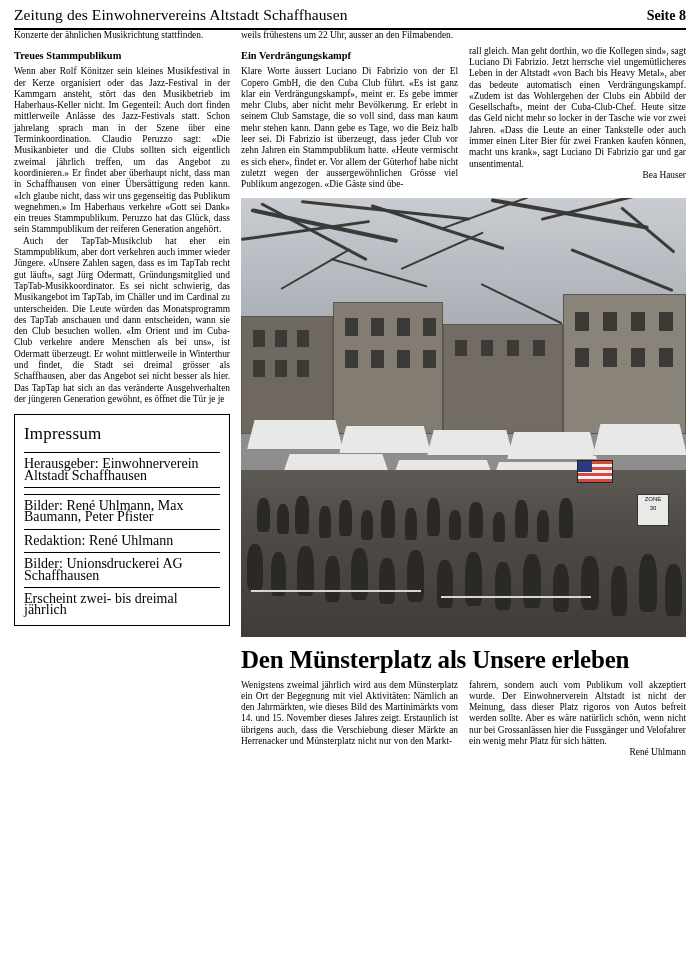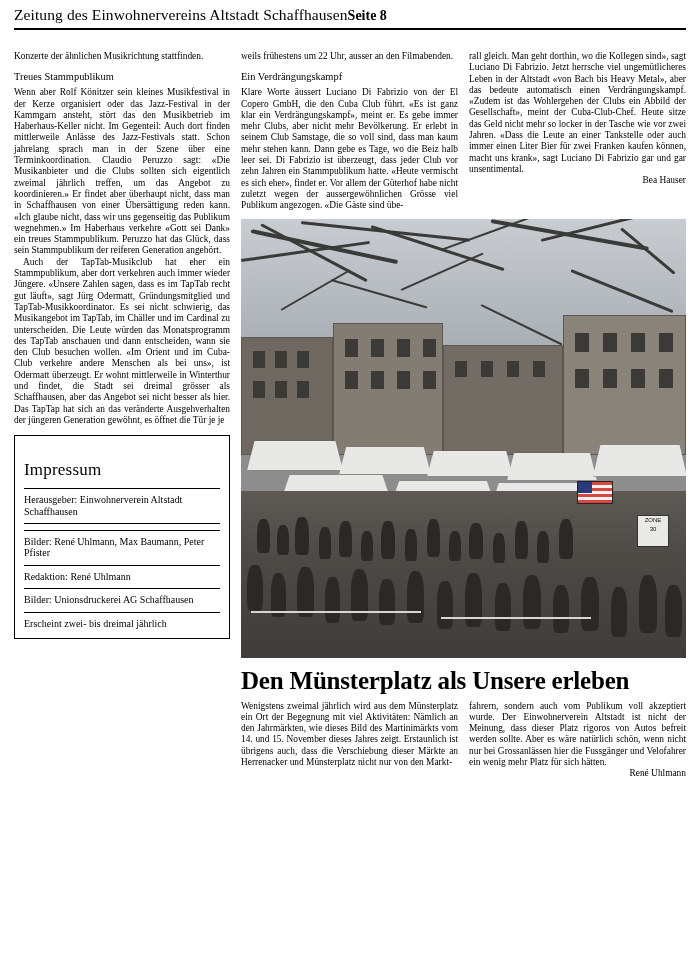--- a/index.html
+++ b/index.html
@@ -19,75 +19,76 @@
     width: 700px;
     height: 961px;
     position: relative;
     box-sizing: border-box;
     padding: 6px 14px 0 14px;
   }
   
   .masthead {
     display: flex;
     align-items: baseline;
+    justify-content: space-between;
     border-bottom: 2px solid #000;
     padding-bottom: 4px;
   }
   .masthead-title {
     font-size: 15.5px;
     letter-spacing: 0.1px;
   }
   .masthead-page {
     font-size: 14px;
     font-weight: bold;
   }
   
   .cols {
     display: flex;
     gap: 11px;
-    margin-top: 21px;
+    margin-top: 0;
   }
   .col {
     width: 217px;
     position: relative;
   }
   p.body {
     font-size: 9.4px;
     line-height: 11.3px;
     text-align: justify;
     margin: 0 0 0 0;
     text-indent: 9px;
     hyphens: auto;
   }
   p.body.first { text-indent: 0; }
   h2.subhead {
     font-size: 10.4px;
-    font-weight: normal;
+    font-weight: bold;
     margin: 9px 0 5px 0;
     text-align: left;
   }
   
   .impressum {
     border: 1.6px solid #000;
     margin-top: 9px;
-    padding: 24px 9px 9px 9px;
+    padding: 9px 9px 9px 9px;
     box-sizing: border-box;
   }
   .impressum h3 {
     font-size: 17px;
     font-weight: normal;
     margin: 0 0 8px 0;
     letter-spacing: 0.2px;
   }
   .impressum .line {
     border-top: 1px solid #000;
     margin: 6px 0 5px 0;
   }
   .impressum p {
-    font-size: 10px;
+    font-size: 14px;
     line-height: 11.4px;
     margin: 0;
     text-align: left;
   }
   
   .photo-wrap {
     margin-top: 7px;
     width: 100%;
   }
   .photo {
@@ -227,21 +228,21 @@
           <span>Unionsdruckerei AG Schaffhausen</span>
         </p>
         <div class="line"></div>
         <p>
           <span>Erscheint zwei- bis dreimal jährlich</span>
         </p>
       </div>
     </div>
 
     <div style="width:445px;">
-      <div style="display:flex; gap:11px;">
+      <div style="display:flex; gap:11px;align-items:flex-end;">
         <div class="col">
           <p class="body first">weils frühestens um 22 Uhr, ausser an den Filmabenden.</p>
           <h2 class="subhead">Ein Verdrängungskampf</h2>
           <p class="body first">Klare Worte äussert Luciano Di Fabrizio von der El Copero GmbH, die den Cuba Club führt. «Es ist ganz klar ein Verdrängungskampf», meint er. Es gebe immer mehr Clubs, aber nicht mehr Bevölkerung. Er erlebt in seinem Club Samstage, die so voll sind, dass man kaum mehr stehen kann. Dann gebe es Tage, wo die Beiz halb leer sei. Di Fabrizio ist überzeugt, dass jeder Club vor zehn Jahren ein Stammpublikum hatte. «Heute vermischt es sich eher», findet er. Vor allem der Güterhof habe nicht zuletzt wegen der aussergewöhnlichen Grösse viel Publikum angezogen. «Die Gäste sind übe-</p>
         </div>
         <div class="col">
           <p class="body first">rall gleich. Man geht dorthin, wo die Kollegen sind», sagt Luciano Di Fabrizio. Jetzt herrsche viel ungemütlicheres Leben in der Altstadt «von Bach bis Heavy Metal», aber das bedeute automatisch einen Verdrängungskampf. «Zudem ist das Wohlergehen der Clubs ein Abbild der Gesellschaft», meint der Cuba-Club-Chef. Heute sitze das Geld nicht mehr so locker in der Tasche wie vor zwei Jahren. «Dass die Leute an einer Tankstelle oder auch immer einen Liter Bier für zwei Franken kaufen können, macht uns krank», sagt Luciano Di Fabrizio gar und gar unsentimental.</p>
           <p class="sig">Bea Hauser</p>
         </div>
       </div>

